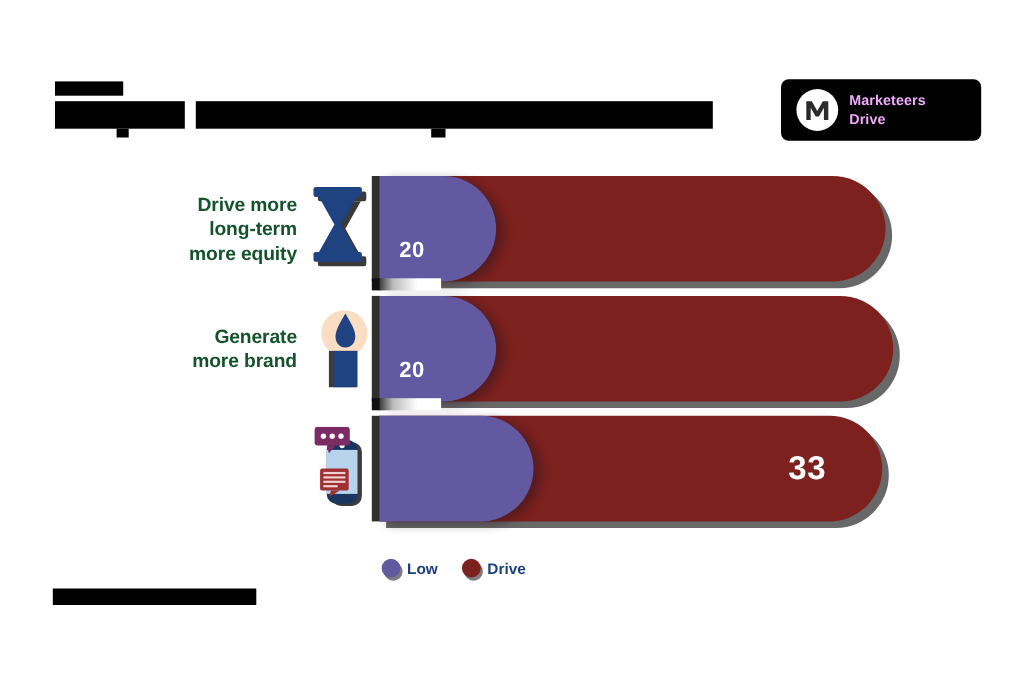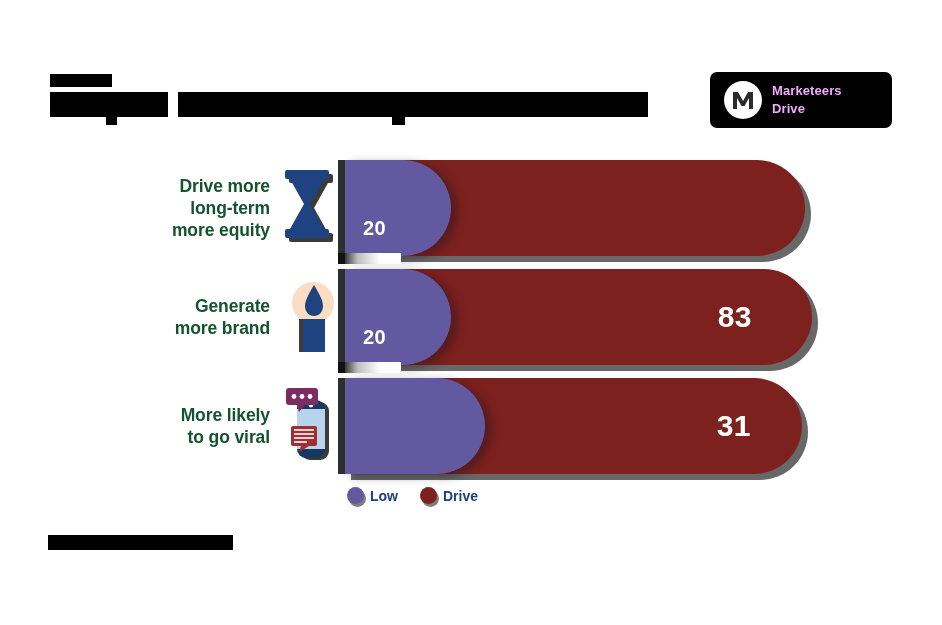--- a/index.html
+++ b/index.html
@@ -108,21 +108,21 @@
   }
   .connector-cap{
     position:absolute;left:338px;width:8px;height:11px;background:#111;
   }
 
   
   .legend{
     position:absolute;left:347px;top:487px;
     display:flex;align-items:center;gap:22px;
   }
-  .legend-item{display:flex;align-items:center;gap:6px;}
+  .legend-item{display:flex;align-items:center;gap:6px;margin-top:21px;}
   .legend-dot{width:17px;height:17px;border-radius:50%;box-shadow:2px 3px 0 rgba(55,55,55,.65);}
   .legend-text{color:#1d3f7c;font-weight:bold;font-size:14px;}
 
   
   .footer-redaction{
     position:absolute;left:48px;top:535px;
     width:185px;height:15px;background:#000;
   }
 
   
@@ -200,31 +200,26 @@
           <rect x="16" y="40" width="24" height="33" fill="#3b3b3b"></rect>
           <rect x="20" y="40" width="22" height="33" fill="#1f4280"></rect>
           <path d="M31 6 C37 16 40 22 40 27 C40 33 36 37 31 37 C26 37 22 33 22 27 C22 22 25 16 31 6 Z" fill="#1f4280"></path>
         </svg>
       </div>
       <div class="axis-stub" style="top:5px"></div>
       <div class="bar-wrap" style="width:476px">
         <div class="bar-high" style="width:467px"></div>
         <div class="bar-low" style="width:106px"></div>
         <div class="v-low">20</div>
-        <div class="v-high" style="right:69px">83</div>
       </div>
     </div>
     <div class="connector-cap" style="top:212px"></div>
     <div class="connector" style="top:212px"></div>
 
     <div class="row row-2">
-      <div class="label">
-        <span>More likely</span>
-        <span>to go viral</span>
-      </div>
       <div class="icon-cell">
         <svg class="ic" viewBox="0 0 56 76" aria-hidden="true">
           <rect x="18" y="14" width="28" height="58" rx="9" fill="#3b3b3b"></rect>
           <rect x="14" y="12" width="28" height="58" rx="9" fill="#18365f"></rect>
           <rect x="14" y="21" width="28" height="40" fill="#b7d4ec"></rect>
           <circle cx="28" cy="17" r="2.4" fill="#ffffff"></circle>
           <g>
             <rect x="3" y="0" width="32" height="17" rx="3" fill="#7b2d63"></rect>
             <path d="M14 17 L22 17 L16 24 Z" fill="#7b2d63"></path>
             <circle cx="11" cy="8.5" r="2.4" fill="#ffffff"></circle>
@@ -238,21 +233,21 @@
             <rect x="11" y="45" width="20" height="2" fill="#f2cfd0"></rect>
             <rect x="11" y="49" width="20" height="2" fill="#f2cfd0"></rect>
             <rect x="11" y="53" width="13" height="2" fill="#f2cfd0"></rect>
           </g>
         </svg>
       </div>
       <div class="axis-stub" style="top:5px"></div>
       <div class="bar-wrap" style="width:466px">
         <div class="bar-high" style="width:457px"></div>
         <div class="bar-low" style="width:140px"></div>
-        <div class="v-high" style="right:60px">31</div>
+        <div class="v-high" style="right:60px">33</div>
       </div>
     </div>
 
   </div>
 
   <div class="legend">
     <div class="legend-item">
       <span class="legend-dot" style="background:#6359a0"></span>
       <span class="legend-text">Low</span>
     </div>

